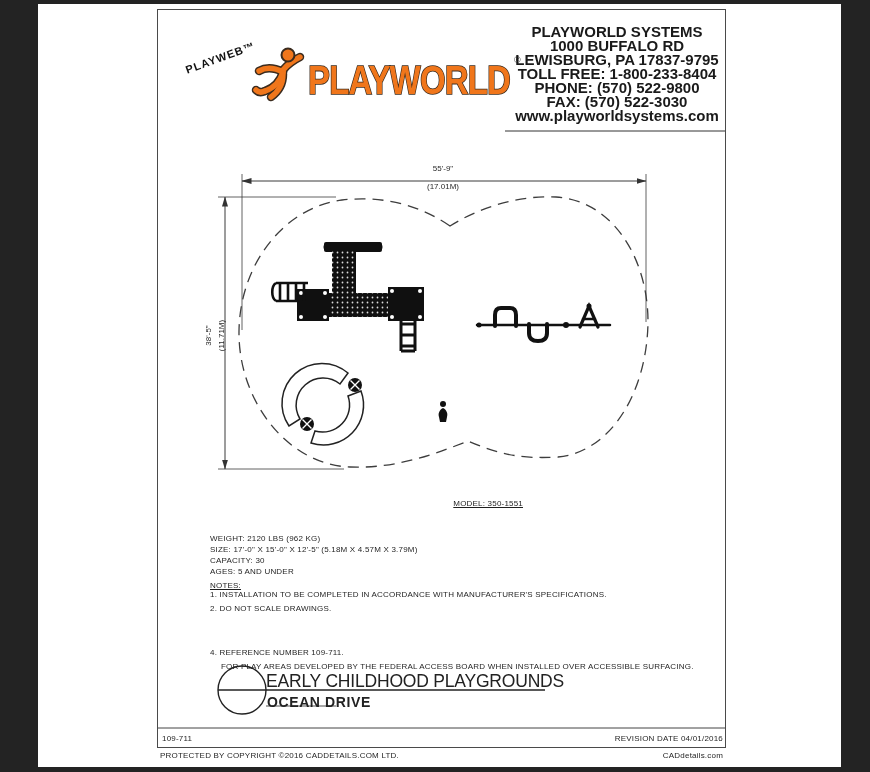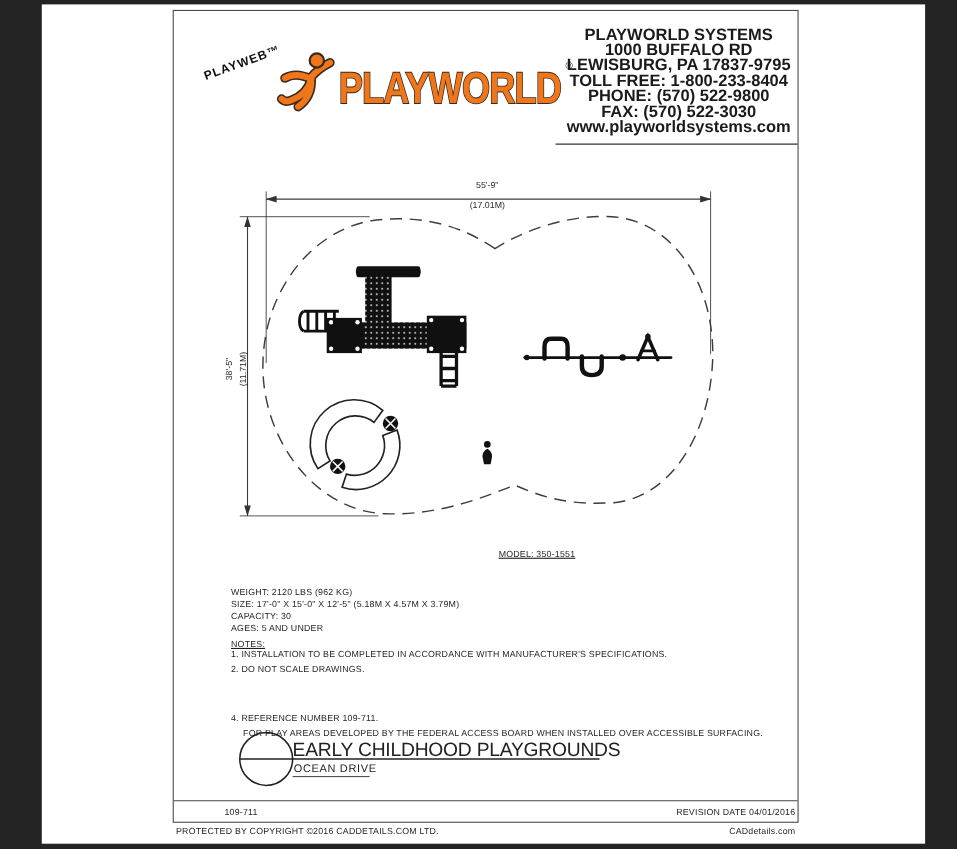--- a/index.html
+++ b/index.html
@@ -20,22 +20,22 @@
   .dim-left-m{left:186px;top:331px;width:70px;transform:rotate(-90deg);}
   .model{left:363px;top:499px;width:160px;text-align:right;font-size:8px;color:#1f1f1f;
          text-decoration:underline;letter-spacing:0.2px;}
   .cadtext{font-size:8px;color:#1f1f1f;letter-spacing:0.2px;}
   .spec1{left:210px;top:534px;text-align:center;} .spec2{left:210px;top:545px;}
   .spec3{left:210px;top:556px;} .spec4{left:210px;top:567px;}
   .notes-h{left:210px;top:581px;text-decoration:underline;}
   .nl0{left:210px;top:590px;} .nl1{left:210px;top:604px;} .nl2{left:210px;top:615px;}
   .nl3{left:221px;top:662px;} .nl4{left:221px;top:637px;} .nl5{left:210px;top:648px;}
   .tb-title{left:266px;top:671px;font-size:17.5px;color:#222;letter-spacing:-0.2px;}
-  .tb-sub{left:267px;top:694px;font-size:10px;font-weight:normal;letter-spacing:0.6px;color:#222;}
-  .sheetnum{left:162px;top:734px;margin-left:42px;}
+  .tb-sub{left:267px;top:694px;font-size:14px;font-weight:bold;letter-spacing:0.6px;color:#222;}
+  .sheetnum{left:162px;top:734px;}
   .revision{left:480px;top:734px;width:243px;text-align:right;}
   .copyright{left:160px;top:751px;}
   .brand{left:480px;top:751px;width:243px;text-align:right;}
   svg{position:absolute;left:0;top:0;pointer-events:none;}
 </style>
 </head>
 <body>
 
 <div class="stage">
   <div class="sheet"></div>

